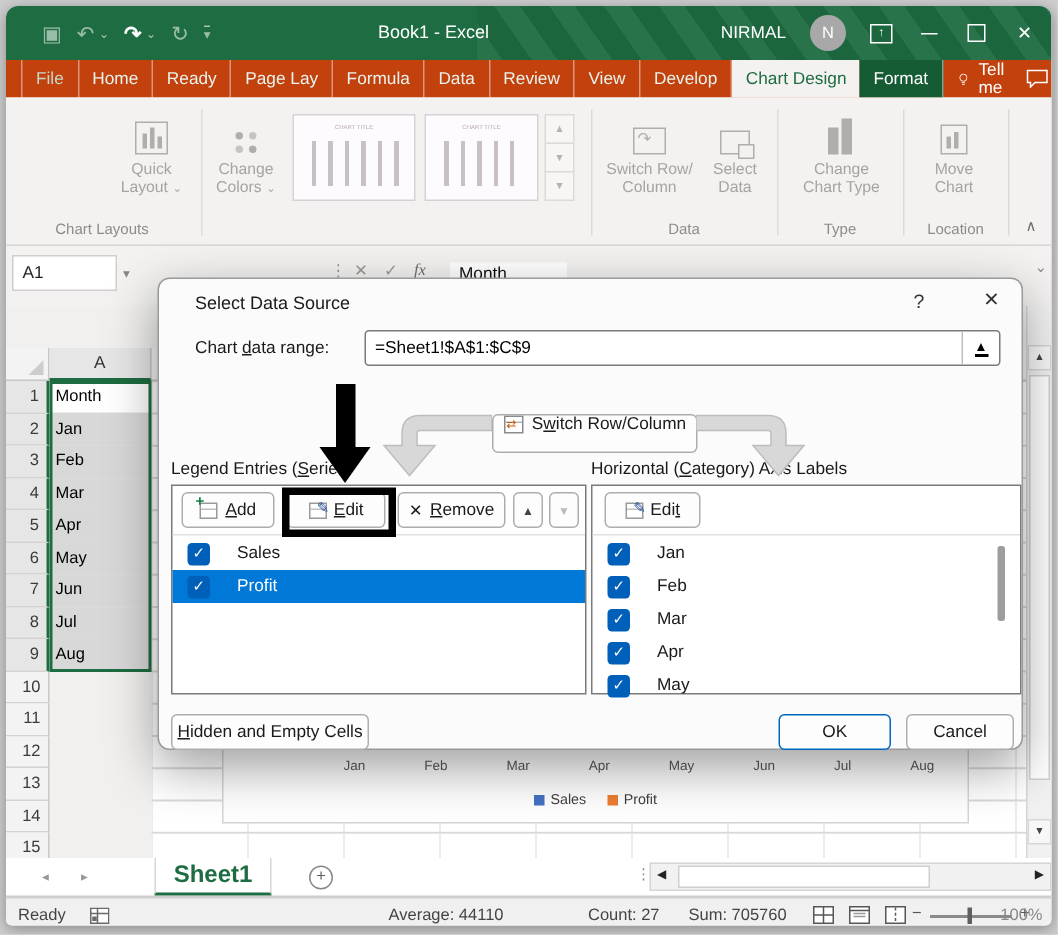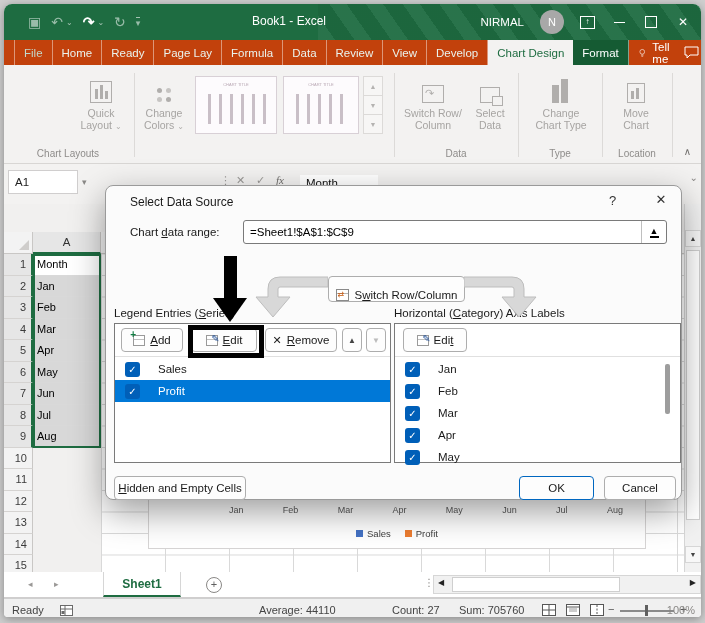--- a/index.html
+++ b/index.html
@@ -81,21 +81,21 @@
   .lg-sw{width:7px;height:7px;display:inline-block;}
 
   
   #vscroll{left:680px;top:0px;width:17px;height:368px;background:#f1f1f1;border-left:1px solid #d6d6d6;box-sizing:border-box;}
   .sarrow{position:absolute;left:0;width:16px;height:17px;background:#f7f7f7;border:1px solid #d6d6d6;box-sizing:border-box;color:#444;font-size:7px;display:flex;align-items:center;justify-content:center;}
   #vthumb{position:absolute;left:1px;top:46px;width:14px;height:270px;background:#fff;border:1px solid #cfcfcf;box-sizing:border-box;}
 
   
   #tabstrip{left:0;top:568px;width:697px;height:26px;background:#fff;border-bottom:1px solid #d0cece;box-sizing:border-box;display:block;}
   .navarr{position:absolute;top:7px;font-size:9px;color:#9a9896;}
-  #sheet-tab{position:absolute;left:99px;top:0;width:78px;height:25px;background:#fff;border-left:1px solid #d6d6d6;border-right:1px solid #d6d6d6;border-bottom:2px solid #1E6C41;box-sizing:border-box;display:flex;align-items:center;justify-content:center;font-size:12px;font-weight:bold;color:#1E6C41;}
+  #sheet-tab{position:absolute;left:99px;top:0;width:78px;height:25px;background:#fff;border-left:1px solid #d6d6d6;border-right:1px solid #d6d6d6;border-bottom:2px solid #1E6C41;box-sizing:border-box;display:flex;align-items:center;justify-content:center;font-size:16px;font-weight:bold;color:#1E6C41;}
   #add-sheet{position:absolute;left:202px;top:5px;width:14px;height:14px;border:1px solid #8a8886;border-radius:50%;color:#5f5f5f;font-size:11px;line-height:12px;text-align:center;}
   #hdots{position:absolute;left:420px;top:5px;color:#8a8886;font-size:10px;letter-spacing:1px;}
   #hscroll{position:absolute;left:429px;top:3px;width:268px;height:19px;background:#f1f1f1;border:1px solid #d6d6d6;box-sizing:border-box;}
   #hthumb{position:absolute;left:18px;top:1px;width:168px;height:15px;background:#fff;border:1px solid #cfcfcf;box-sizing:border-box;}
   .harrow{position:absolute;top:2px;font-size:8px;color:#222;}
 
   
   #statusbar{left:0;top:594px;width:697px;height:23px;background:#f0f0f0;border-top:1px solid #cfcfcf;box-sizing:border-box;font-size:11px;color:#444;}
   .sb{position:absolute;top:5px;}
   #zoom-track{top:11px;width:54px;height:2px;background:#8a8a8a;}
@@ -106,21 +106,21 @@
   #dlg-title{left:24px;top:9px;font-size:12px;color:#1a1a1a;}
   #dlg-help{left:503px;top:7px;font-size:13px;color:#333;}
   #dlg-close{left:544px;top:6px;font-size:13px;color:#333;width:22px;text-align:center;}
   #dlg-range-label{left:24px;top:40px;font-size:11.5px;color:#1a1a1a;}
   #dlg-range-input{left:137px;top:34px;width:424px;height:24px;background:#fff;border:1px solid #7a7a7a;border-radius:3px;box-sizing:border-box;display:flex;align-items:center;}
   #dlg-range-value{flex:1;font-size:11.5px;color:#000;padding-left:6px;}
   #range-picker{width:24px;height:22px;border-left:1px solid #bfbfbf;display:flex;flex-direction:column;align-items:center;justify-content:center;}
   #range-picker .arr{font-size:9px;line-height:8px;color:#000;font-weight:bold;}
   #range-picker .bar{width:9px;height:2px;background:#000;margin-top:1px;}
   .mn{text-decoration:underline;}
-  #switch-btn{left:222px;top:90px;width:137px;height:26px;background:#FDFDFD;border:1px solid #ADADAD;border-radius:4px;box-sizing:border-box;display:flex;align-items:flex-end;justify-content:center;gap:6px;font-size:11.5px;color:#1a1a1a;}
+  #switch-btn{left:222px;top:90px;width:137px;height:26px;background:#FDFDFD;border:1px solid #ADADAD;border-radius:4px;box-sizing:border-box;display:flex;align-items:flex-start;justify-content:center;gap:6px;font-size:11.5px;color:#1a1a1a;}
   .mini-grid{width:13px;height:12px;border:1px solid #8a8a8a;box-sizing:border-box;position:relative;background:#fff;}
   .mini-grid:before{content:"";position:absolute;left:0;right:0;top:3px;height:1px;background:#b5b5b5;}
   .mini-grid:after{content:"⇄";position:absolute;left:1px;top:0px;font-size:8px;color:#C55A11;}
   .sec-label{font-size:11.5px;color:#1a1a1a;}
   .listbox{position:absolute;top:137px;height:140px;background:#fff;border:1px solid #7a7a7a;box-sizing:border-box;}
   .lb-toolbar{position:absolute;left:0;right:0;top:0;height:32px;border-bottom:1px solid #e0e0e0;}
   .dbtn{position:absolute;top:4px;height:24px;background:#FDFDFD;border:1px solid #ADADAD;border-radius:4px;box-sizing:border-box;display:flex;align-items:center;justify-content:center;gap:5px;font-size:11.5px;color:#1a1a1a;}
   .dbtn.arrbtn{width:20px;font-size:8px;color:#444;}
   .dbtn.arrbtn.dis{color:#bcbcbc;}
   .tblico{width:12px;height:11px;border:1px solid #9a9a9a;box-sizing:border-box;position:relative;background:#fff;}

